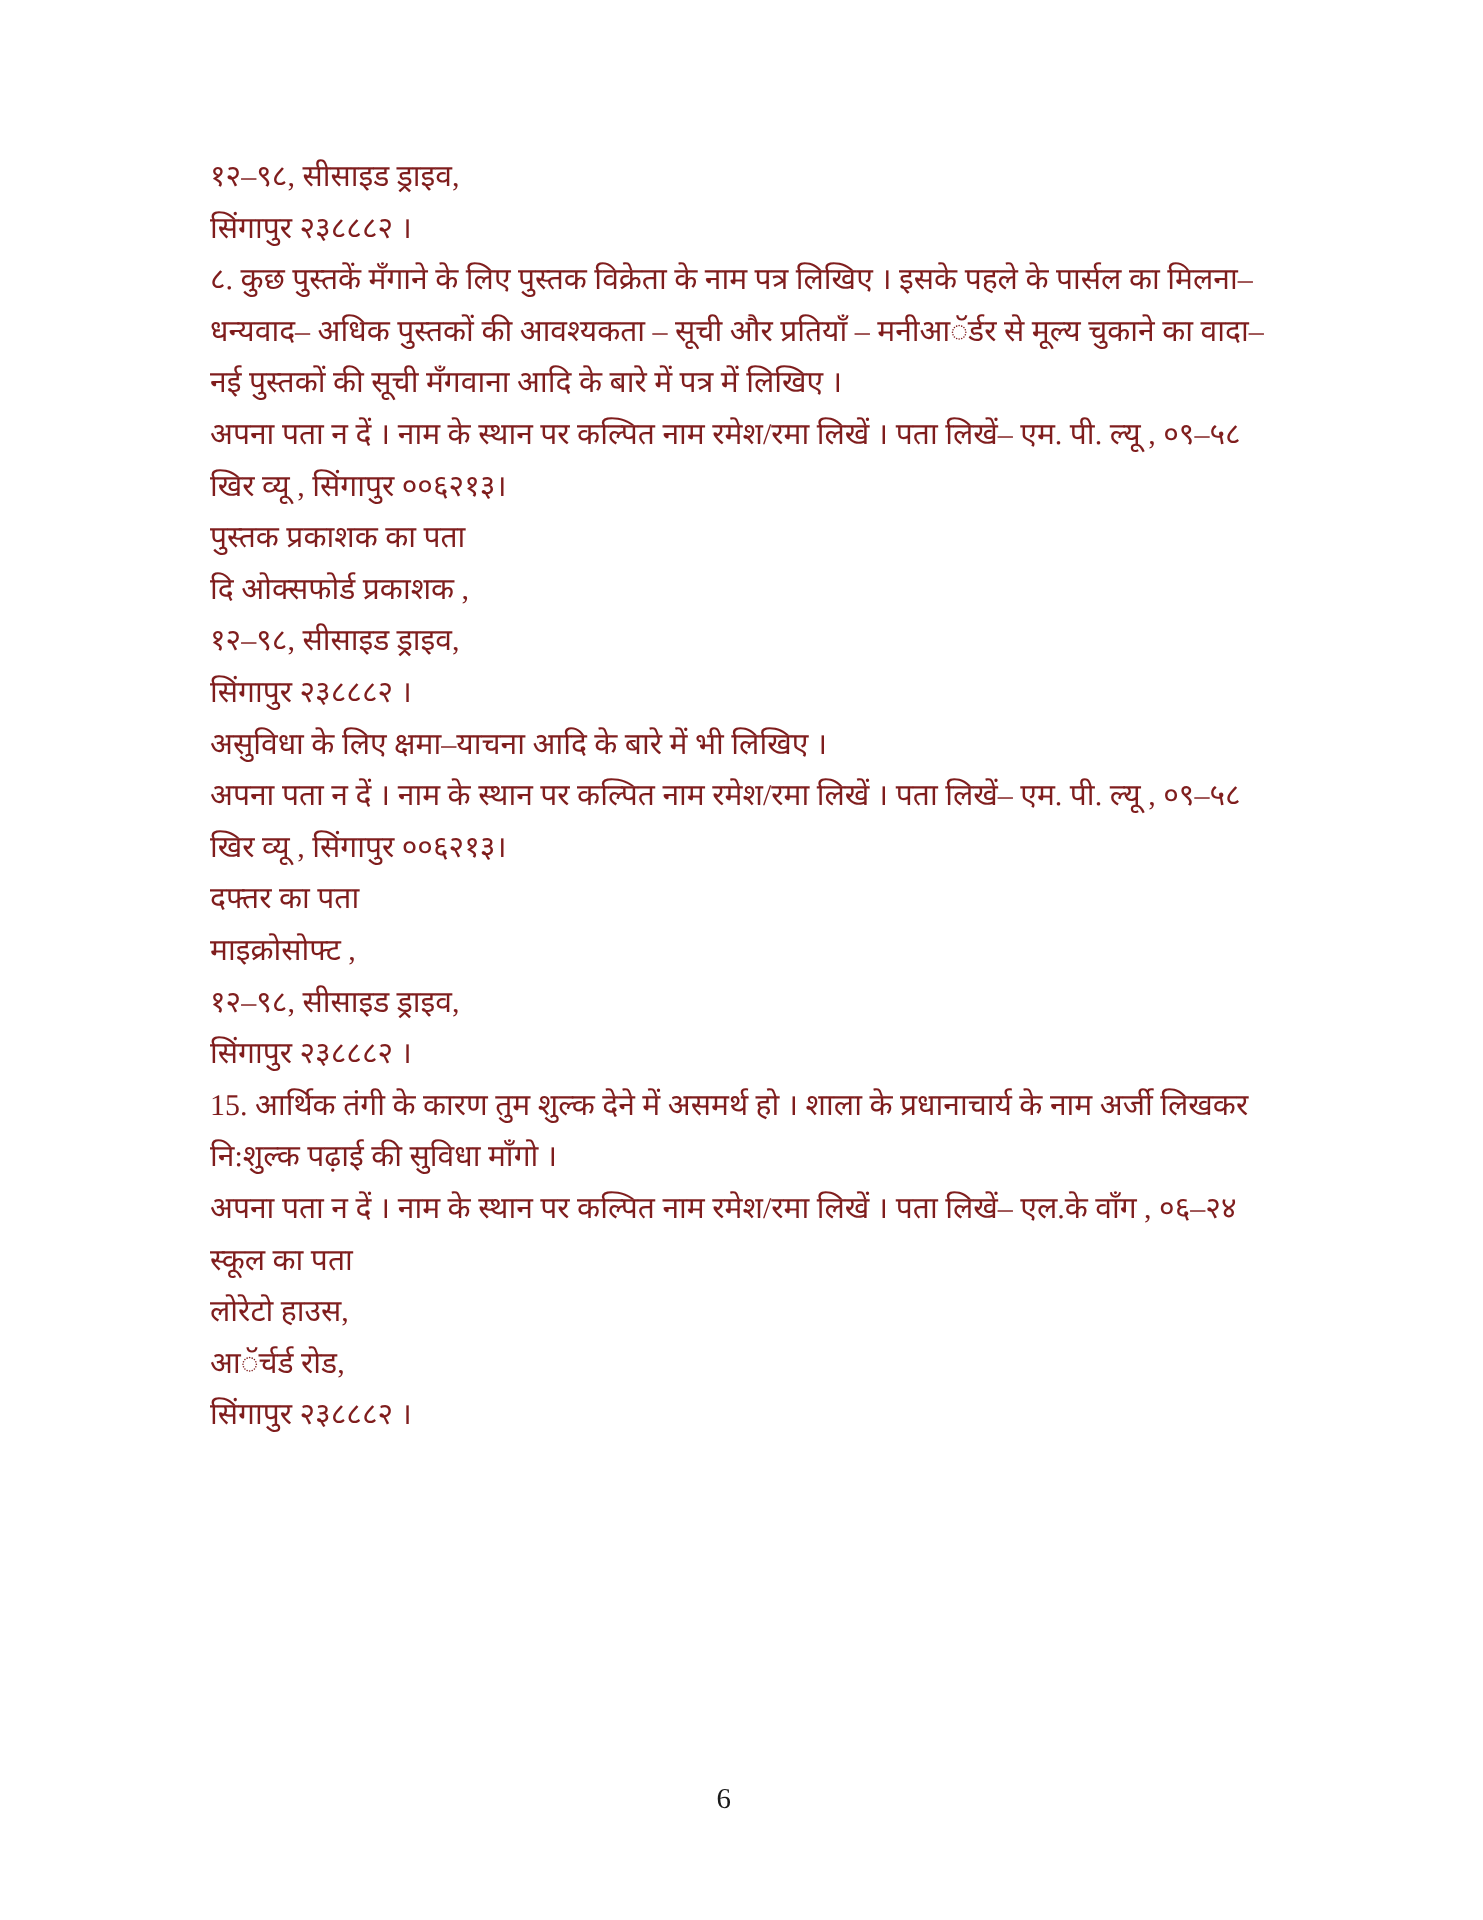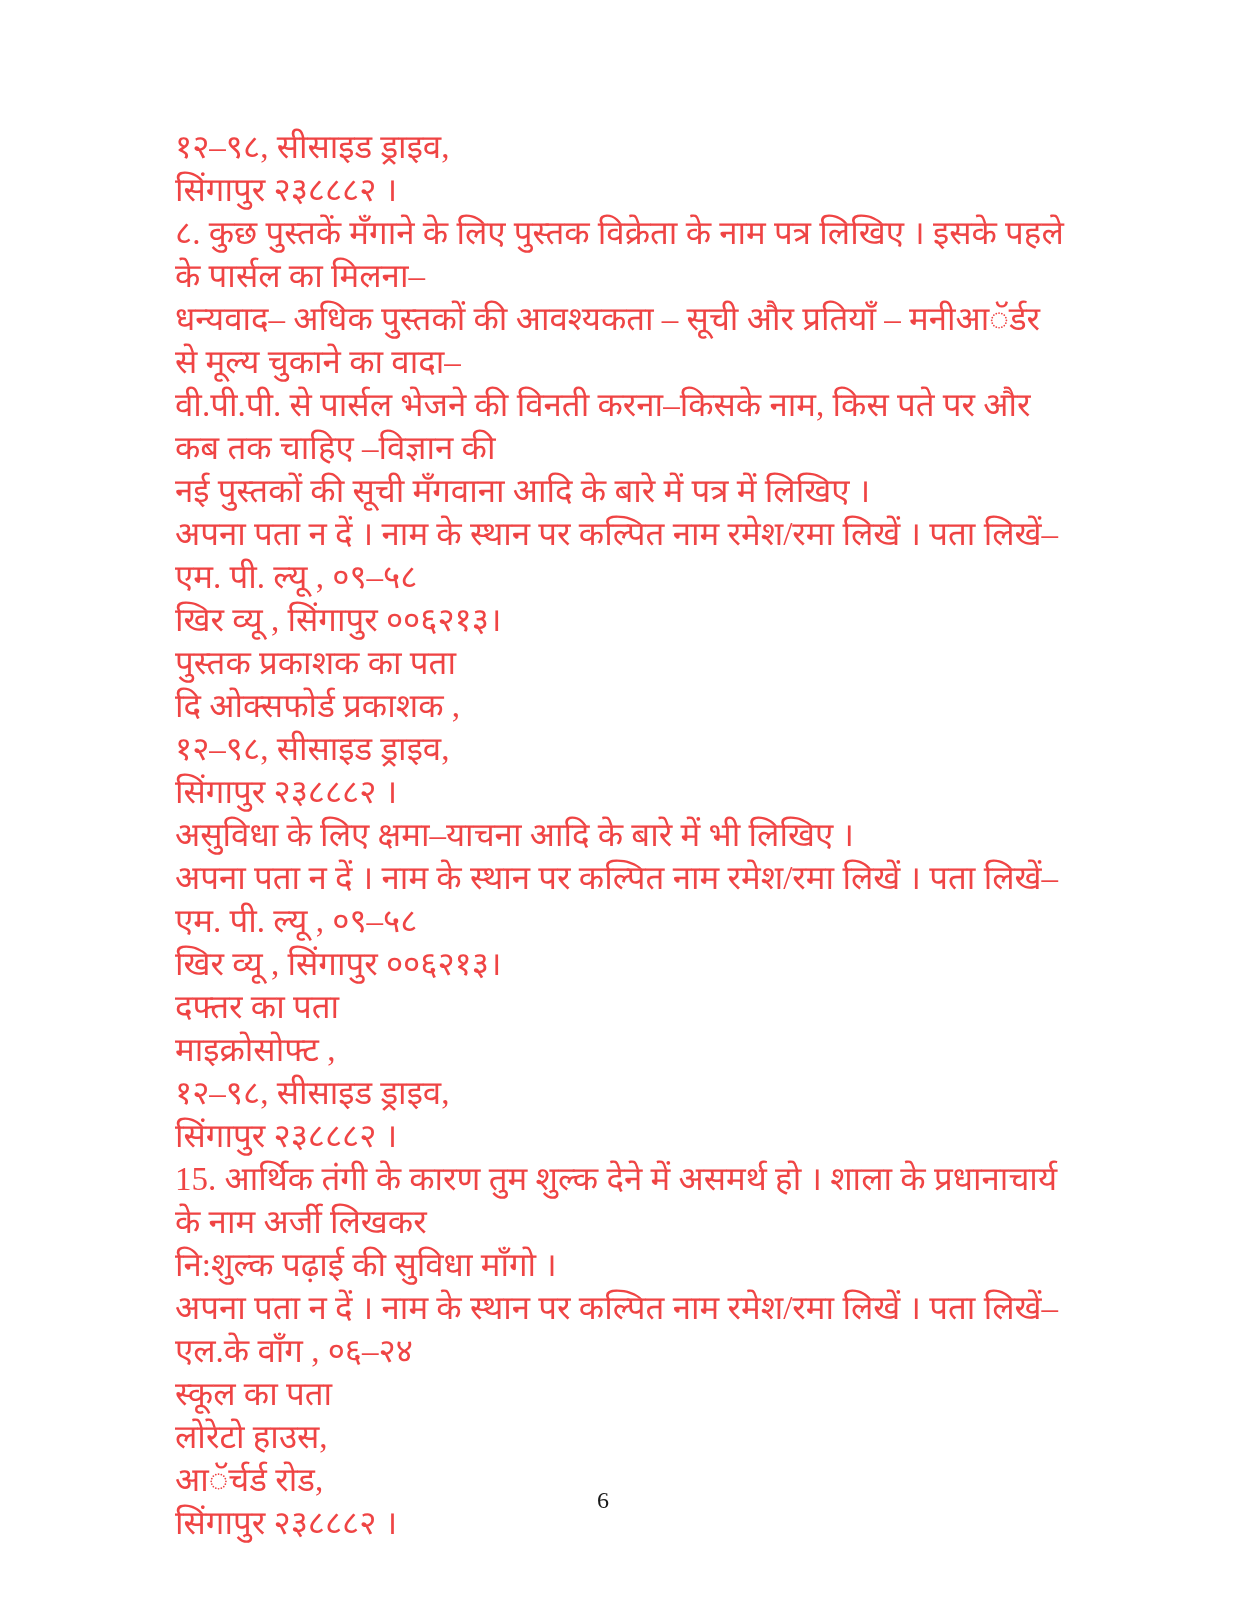--- a/index.html
+++ b/index.html
@@ -17,22 +17,22 @@
     width: 1236px;
     height: 1600px;
     background: #ffffff;
     overflow: hidden;
   }
   .content {
     position: absolute;
     left: 175px;
     top: 126px;
     width: 890px;
-    color: #ef4444;
-    font-size: 33px;
+    color: #7f1d1d;
+    font-size: 25px;
     line-height: 43px;
   }
   .line {
     margin: 0;
     padding: 0;
     text-align: left;
   }
   .page-number {
     position: absolute;
     left: 0;
@@ -45,21 +45,20 @@
 </style>
 </head>
 <body>
 
 <div class="page">
   <div class="content">
     <p class="line">१२–९८, सीसाइड ड्राइव,</p>
     <p class="line">सिंगापुर २३८८८२ ।</p>
     <p class="line">८. कुछ पुस्तकें मँगाने के लिए पुस्तक विक्रेता के नाम पत्र लिखिए । इसके पहले के पार्सल का मिलना–</p>
     <p class="line">धन्यवाद– अधिक पुस्तकों की आवश्यकता – सूची और प्रतियाँ – मनीआॅर्डर से मूल्य चुकाने का वादा–</p>
-    <p class="line">वी.पी.पी. से पार्सल भेजने की विनती करना–किसके नाम, किस पते पर और कब तक चाहिए –विज्ञान की</p>
     <p class="line">नई पुस्तकों की सूची मँगवाना आदि के बारे में पत्र में लिखिए ।</p>
     <p class="line">अपना पता न दें । नाम के स्थान पर कल्पित नाम रमेश/रमा लिखें । पता लिखें– एम. पी. ल्यू , ०९–५८</p>
     <p class="line">खिर व्यू ,  सिंगापुर ००६२१३।</p>
     <p class="line">पुस्तक प्रकाशक का पता</p>
     <p class="line">दि ओक्सफोर्ड प्रकाशक ,</p>
     <p class="line">१२–९८, सीसाइड ड्राइव,</p>
     <p class="line">सिंगापुर २३८८८२ ।</p>
     <p class="line">असुविधा के लिए क्षमा–याचना आदि के बारे में भी लिखिए ।</p>
     <p class="line">अपना पता न दें । नाम के स्थान पर कल्पित नाम रमेश/रमा लिखें । पता लिखें– एम. पी. ल्यू , ०९–५८</p>
     <p class="line">खिर व्यू ,  सिंगापुर ००६२१३।</p>

